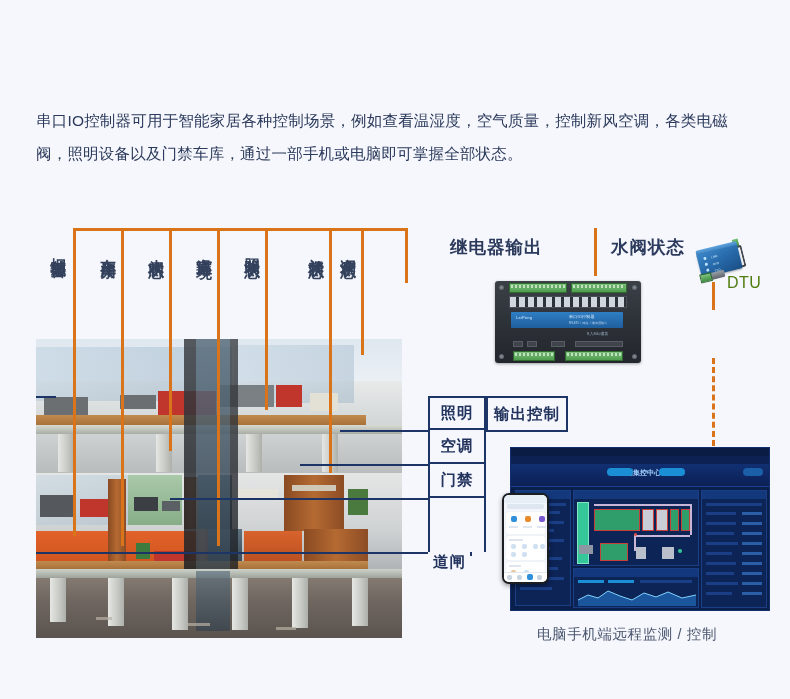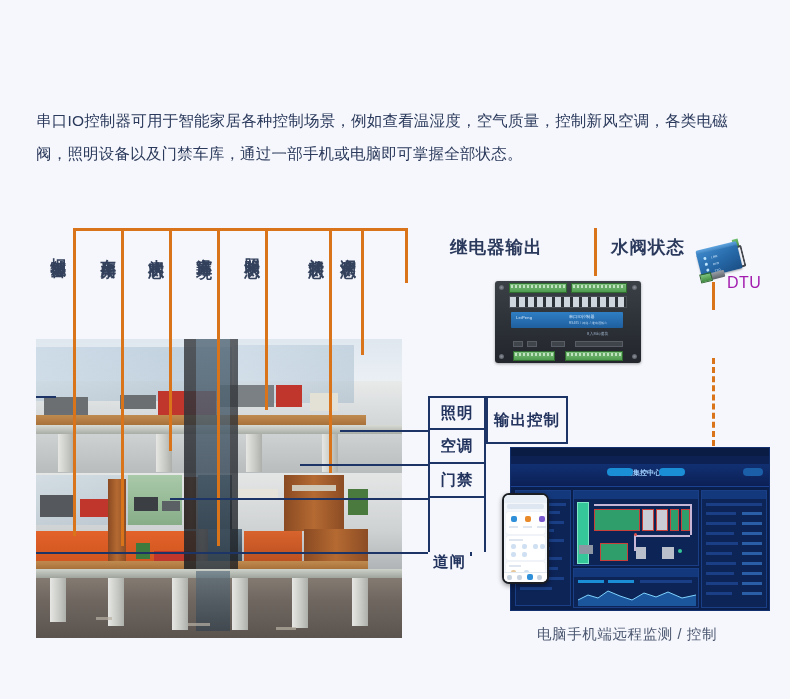--- a/index.html
+++ b/index.html
@@ -146,21 +146,21 @@
   .hlabel {
     position: absolute;
     color: #2b3a5c;
     font-size: 17.5px;
     font-weight: bold;
     letter-spacing: 1px;
     white-space: nowrap;
   }
   .dtu-label {
     position: absolute;
-    color: #a21caf;
+    color: #4d7c0f;
     font-size: 16px;
     letter-spacing: .5px;
   }
 
   
   .cloud-wrap {
     position: absolute;
     left: 670px;
     top: 306px;
     width: 94px;
@@ -567,21 +567,21 @@
   </div>
 
   <div class="oline-v" style="left:712px; top:282px; height:28px;"></div>
 
 
   <div class="dashed-v" style="left:712px; top:358px; height:88px;"></div>
 
   <div class="nline-h" style="left:470px; top:422px; width:16px;"></div>
   <div class="nline-v" style="left:470px; top:396px; height:160px;"></div>
 
-  <div class="nbox" style="left:486px; top:396px; width:82px; height:48px;">
+  <div class="nbox" style="left:486px; top:396px; width:82px; height:36px;">
     <span>输出控制</span>
   </div>
 
   <div class="nbox" style="left:428px; top:396px; width:58px; height:34px;">
     <span>照明</span>
   </div>
   <div class="nbox nobord-top" style="left:428px; top:430px; width:58px; height:34px;">
     <span>空调</span>
   </div>
   <div class="nbox nobord-top" style="left:428px; top:464px; width:58px; height:34px;">

